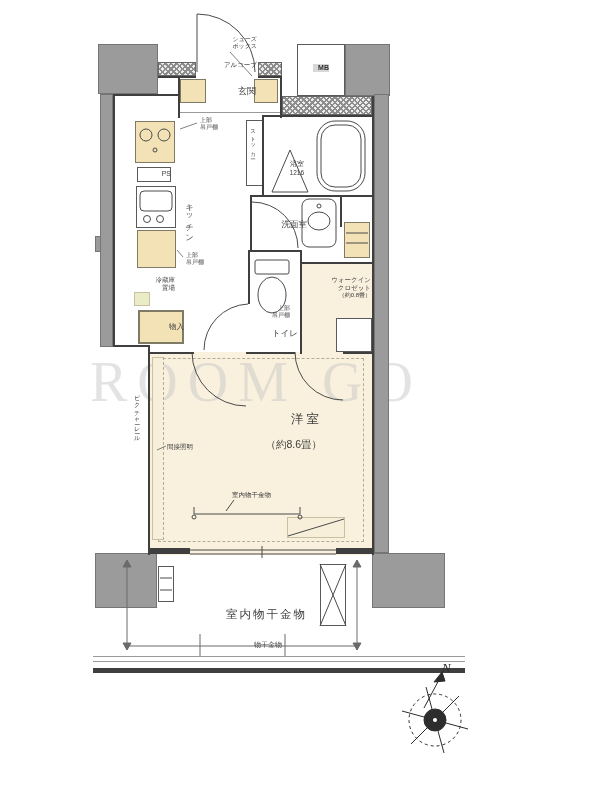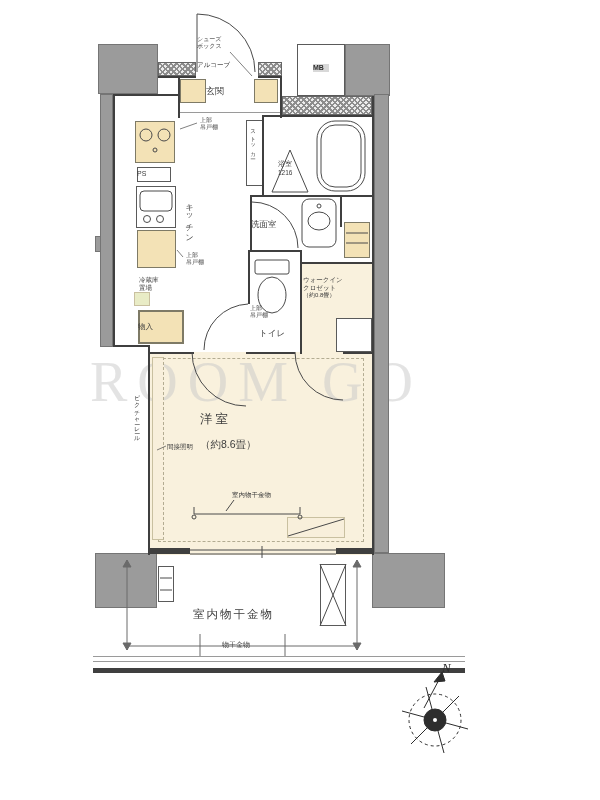--- a/index.html
+++ b/index.html
@@ -10,21 +10,21 @@
   .gray{position:absolute;background:#9b9b9b;border:1px solid #757575;box-sizing:border-box;z-index:3;}
   .hatch{position:absolute;background-color:#ececec;
          background-image:repeating-linear-gradient(45deg,#8d8d8d 0 1.5px,transparent 1.5px 4px),
                           repeating-linear-gradient(135deg,#8d8d8d 0 1.5px,transparent 1.5px 4px);
          border:1px solid #666;box-sizing:border-box;z-index:4;}
   .beige{position:absolute;background:#f3e2b6;border:1.5px solid #7e7a66;box-sizing:border-box;z-index:4;}
   .softbeige{position:absolute;background:#f8efdb;border:1px solid #c9c0a0;box-sizing:border-box;z-index:4;}
   .whitebox{position:absolute;background:#ffffff;border:1px solid #5a5a5a;box-sizing:border-box;z-index:4;}
   .cream{position:absolute;background:#f9f1dd;z-index:1;}
   .lbl{position:absolute;color:#3c3c3c;line-height:1.2;white-space:nowrap;z-index:8;}
-  .ctr{text-align:left;}
+  .ctr{text-align:right;}
   .vert{writing-mode:vertical-rl;text-orientation:upright;letter-spacing:1px;}
   .dashedrect{position:absolute;border:1px dashed #b3ac92;box-sizing:border-box;z-index:2;}
   #watermark{position:absolute;left:90px;top:350px;width:380px;font-family:"Liberation Serif",serif;
              font-size:56px;letter-spacing:10px;color:#c9c9c9;opacity:.5;z-index:2;}
   #linework{position:absolute;left:0;top:0;z-index:7;pointer-events:none;}
   .rail{position:absolute;z-index:3;}
 </style>
 </head>
 <body>
 
@@ -182,21 +182,21 @@
   <div class="lbl vert" style="left:184px;top:198px;font-size:8px;height:60px;">キッチン</div>
   <div class="lbl" style="left:200px;top:117px;font-size:6px;">上部</div>
   <div class="lbl" style="left:200px;top:124px;font-size:6px;">吊戸棚</div>
   <div class="lbl" style="left:186px;top:252px;font-size:6px;">上部</div>
   <div class="lbl" style="left:186px;top:259px;font-size:6px;">吊戸棚</div>
   <div class="lbl ctr" style="left:139px;top:276px;width:36px;font-size:6.5px;">冷蔵庫</div>
   <div class="lbl ctr" style="left:139px;top:284px;width:36px;font-size:6.5px;">置場</div>
 
   <div class="lbl ctr" style="left:250px;top:305px;width:40px;font-size:6px;">上部</div>
   <div class="lbl ctr" style="left:250px;top:312px;width:40px;font-size:6px;">吊戸棚</div>
-  <div class="lbl ctr" style="left:259px;top:328px;width:46px;font-size:8.5px;">トイレ</div>
+  <div class="lbl ctr" style="left:252px;top:328px;width:46px;font-size:8.5px;">トイレ</div>
 
   <div class="lbl ctr" style="left:303px;top:276px;width:68px;font-size:6.5px;">ウォークイン</div>
   <div class="lbl ctr" style="left:303px;top:284px;width:68px;font-size:6.5px;">クロゼット</div>
   <div class="lbl ctr" style="left:303px;top:292px;width:68px;font-size:6px;">（約0.8畳）</div>
 
   <div class="lbl ctr" style="left:200px;top:412px;width:122px;font-size:12.5px;letter-spacing:3px;">洋室</div>
   <div class="lbl ctr" style="left:200px;top:438px;width:122px;font-size:10.5px;">（約8.6畳）</div>
   <div class="lbl" style="left:167px;top:443px;font-size:6.5px;">間接照明</div>
   <div class="lbl vert" style="left:133px;top:390px;font-size:6px;height:130px;">ピクチャーレール</div>
   <div class="lbl" style="left:232px;top:491px;font-size:6.5px;">室内物干金物</div>

